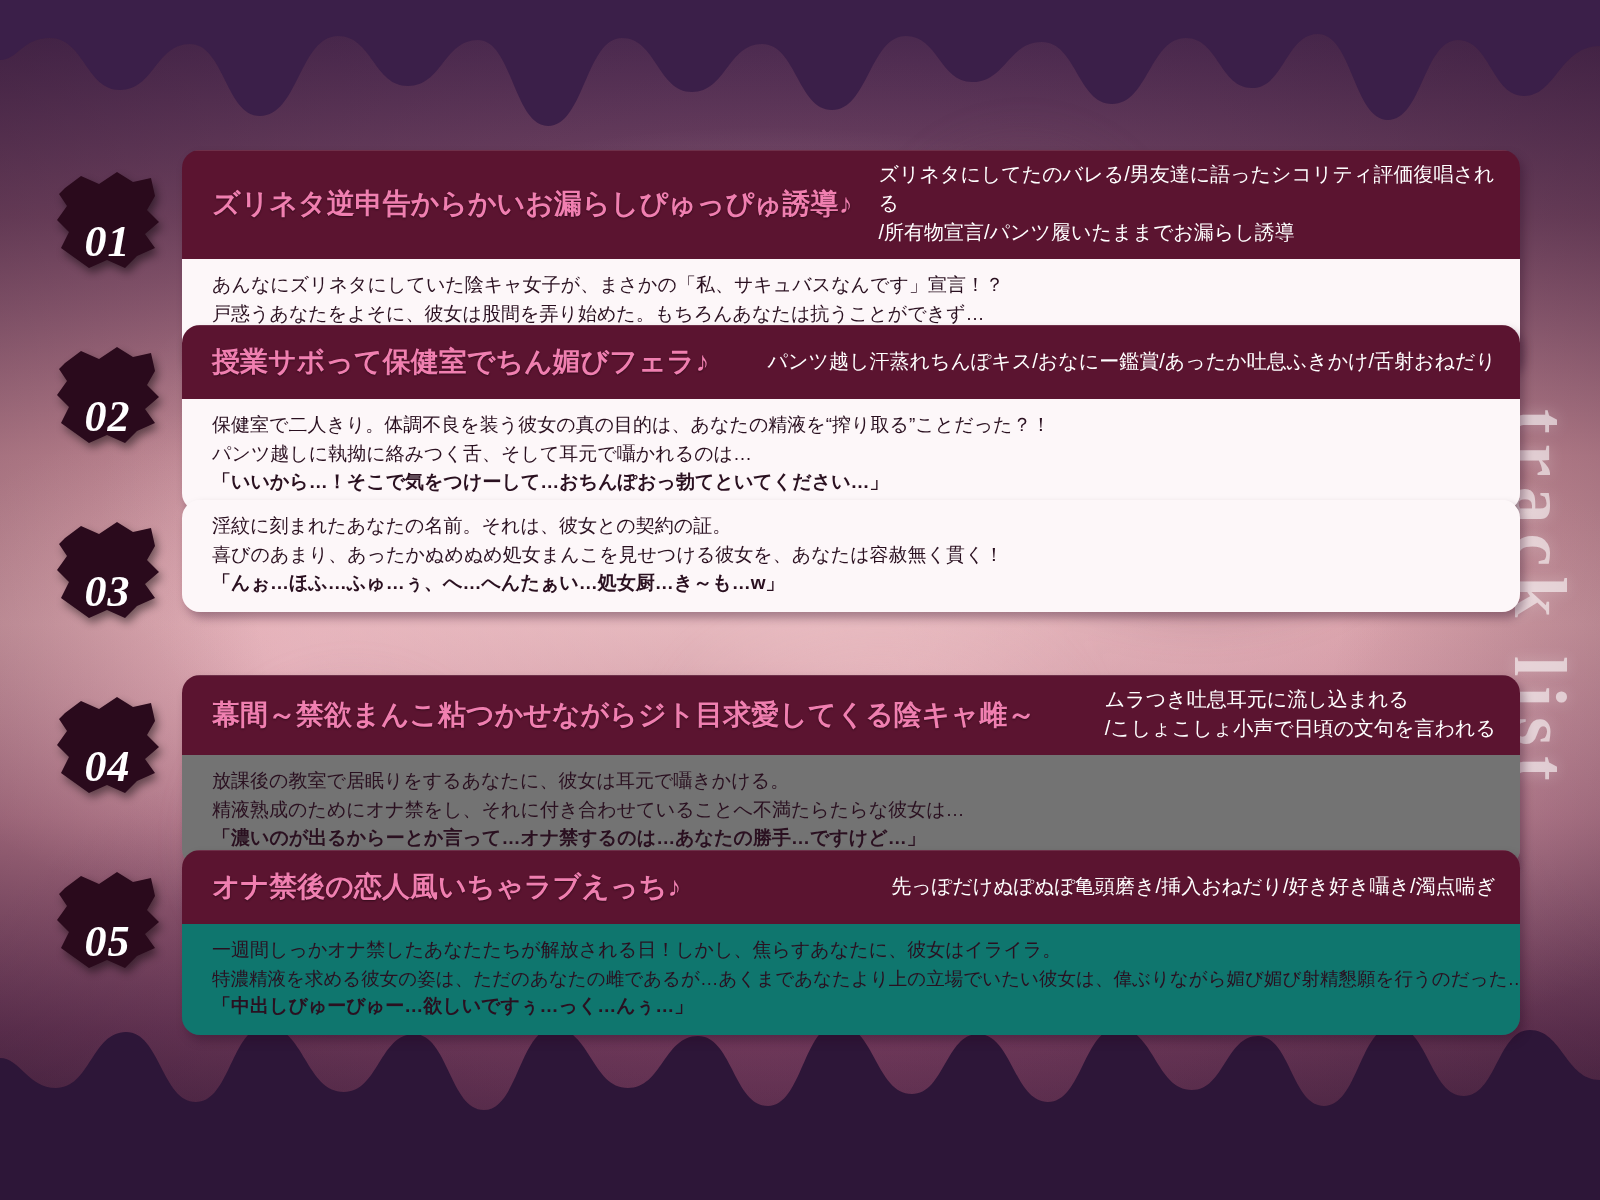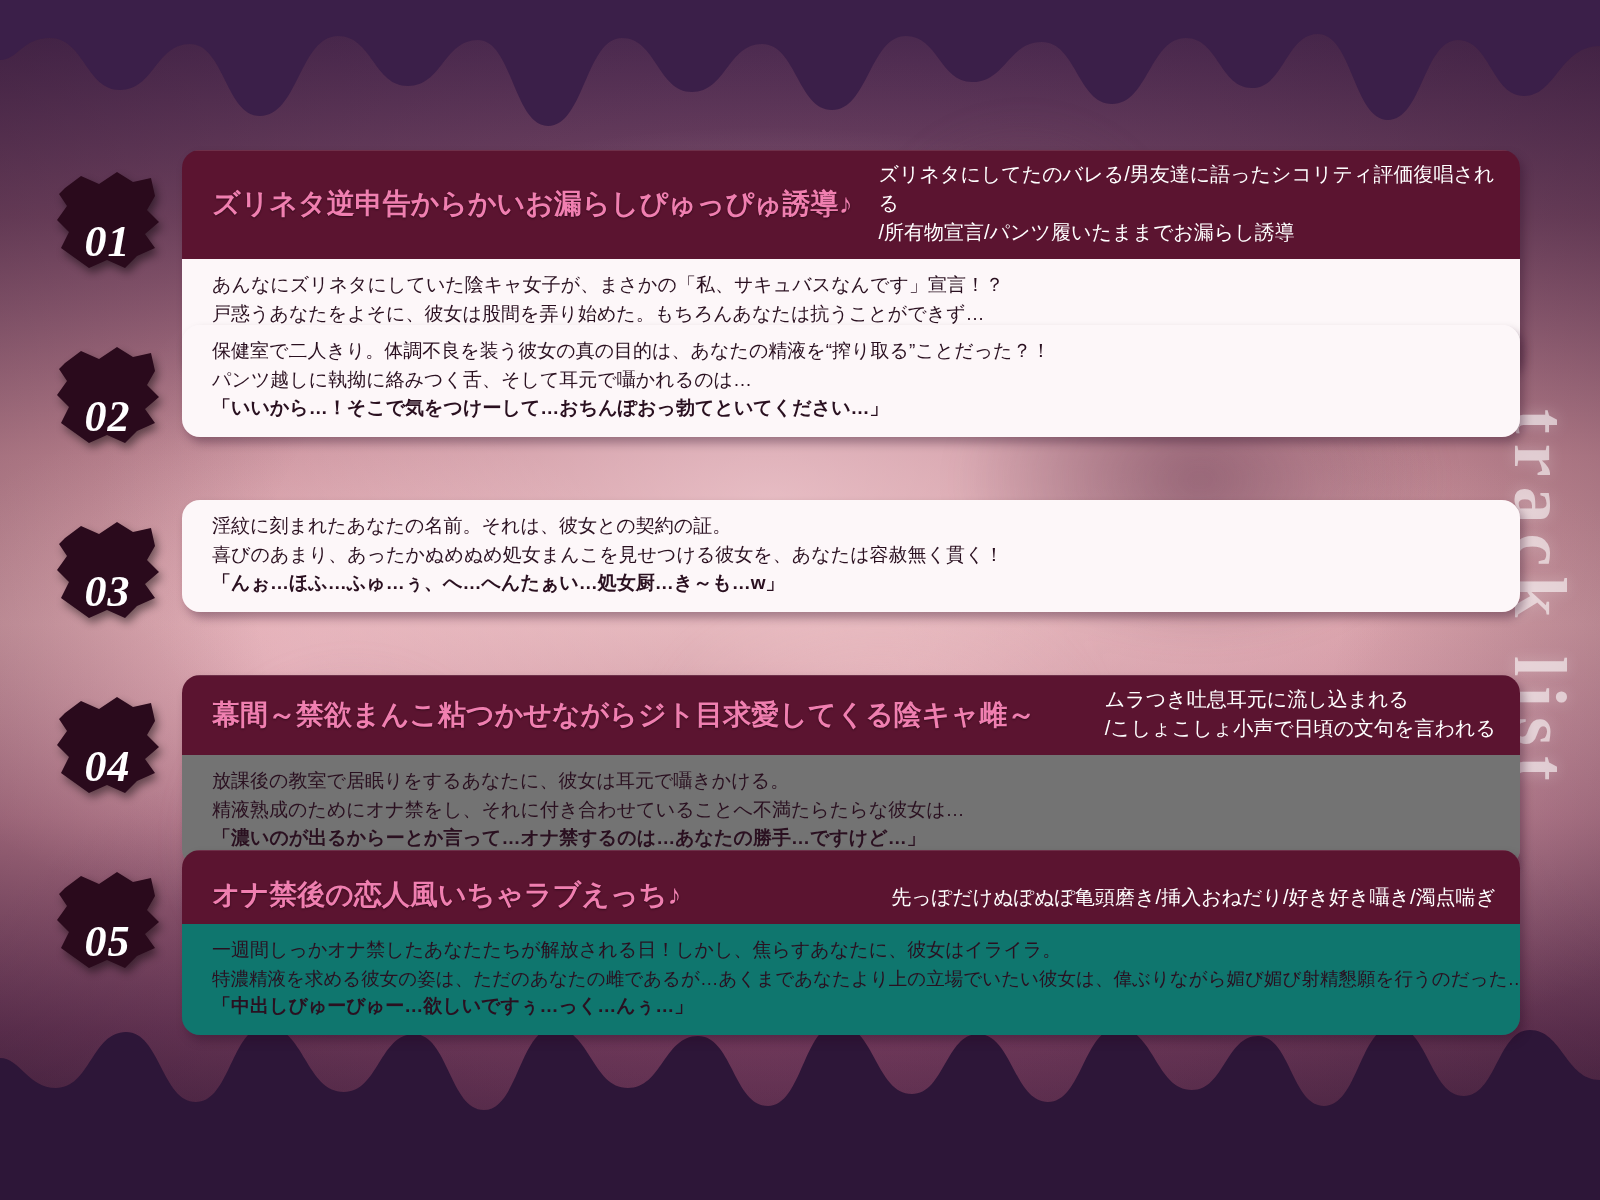--- a/index.html
+++ b/index.html
@@ -174,20 +174,24 @@
   </div>
 
   <div class="track">
     <div class="badge">
       <svg viewBox="0 0 105 100" preserveAspectRatio="none">
         <path fill="#2a0a1c" d="M10,18 L26,6 L44,14 L62,2 L78,12 L96,8 L100,26 L92,40 L104,52 L90,64 L100,78 L82,86 L70,98 L52,90 L34,98 L20,88 L6,78 L14,62 L2,50 L12,36 L4,24 Z"></path>
       </svg>
       <span class="num">02</span>
     </div>
     <div class="card">
+      <div class="card-head" style="background: rgb(91, 20, 48);">
+        <div class="card-title" style="color: rgb(240, 127, 176);">授業サボって保健室でちん媚びフェラ♪</div>
+        <div class="card-tags">パンツ越し汗蒸れちんぽキス/おなにー鑑賞/あったか吐息ふきかけ/舌射おねだり</div>
+      </div>
       <div class="card-body" style="background: rgb(253, 247, 249);">
         <div class="line">保健室で二人きり。体調不良を装う彼女の真の目的は、あなたの精液を“搾り取る”ことだった？！</div>
         <div class="line">パンツ越しに執拗に絡みつく舌、そして耳元で囁かれるのは…</div>
         <div class="line quote">「いいから…！そこで気をつけーして…おちんぽおっ勃てといてください…」</div>
       </div>
     </div>
   </div>
 
   <div class="track">
     <div class="badge">
@@ -227,21 +231,21 @@
   </div>
 
   <div class="track">
     <div class="badge">
       <svg viewBox="0 0 105 100" preserveAspectRatio="none">
         <path fill="#2a0a1c" d="M10,18 L26,6 L44,14 L62,2 L78,12 L96,8 L100,26 L92,40 L104,52 L90,64 L100,78 L82,86 L70,98 L52,90 L34,98 L20,88 L6,78 L14,62 L2,50 L12,36 L4,24 Z"></path>
       </svg>
       <span class="num">05</span>
     </div>
     <div class="card">
-      <div class="card-head" style="background: rgb(91, 20, 48); align-items: flex-end;">
+      <div class="card-head" style="background: rgb(91, 20, 48);">
         <div class="card-title" style="color: rgb(240, 127, 176);">オナ禁後の恋人風いちゃラブえっち♪</div>
         <div class="card-tags">先っぽだけぬぽぬぽ亀頭磨き/挿入おねだり/好き好き囁き/濁点喘ぎ</div>
       </div>
       <div class="card-body" style="background: #0f766e;">
         <div class="line">一週間しっかオナ禁したあなたたちが解放される日！しかし、焦らすあなたに、彼女はイライラ。</div>
         <div class="line" style="font-size: 18.5px;">特濃精液を求める彼女の姿は、ただのあなたの雌であるが…あくまであなたより上の立場でいたい彼女は、偉ぶりながら媚び媚び射精懇願を行うのだった…！</div>
         <div class="line quote">「中出しびゅーびゅー…欲しいですぅ…っく…んぅ…」</div>
       </div>
     </div>
   </div>

